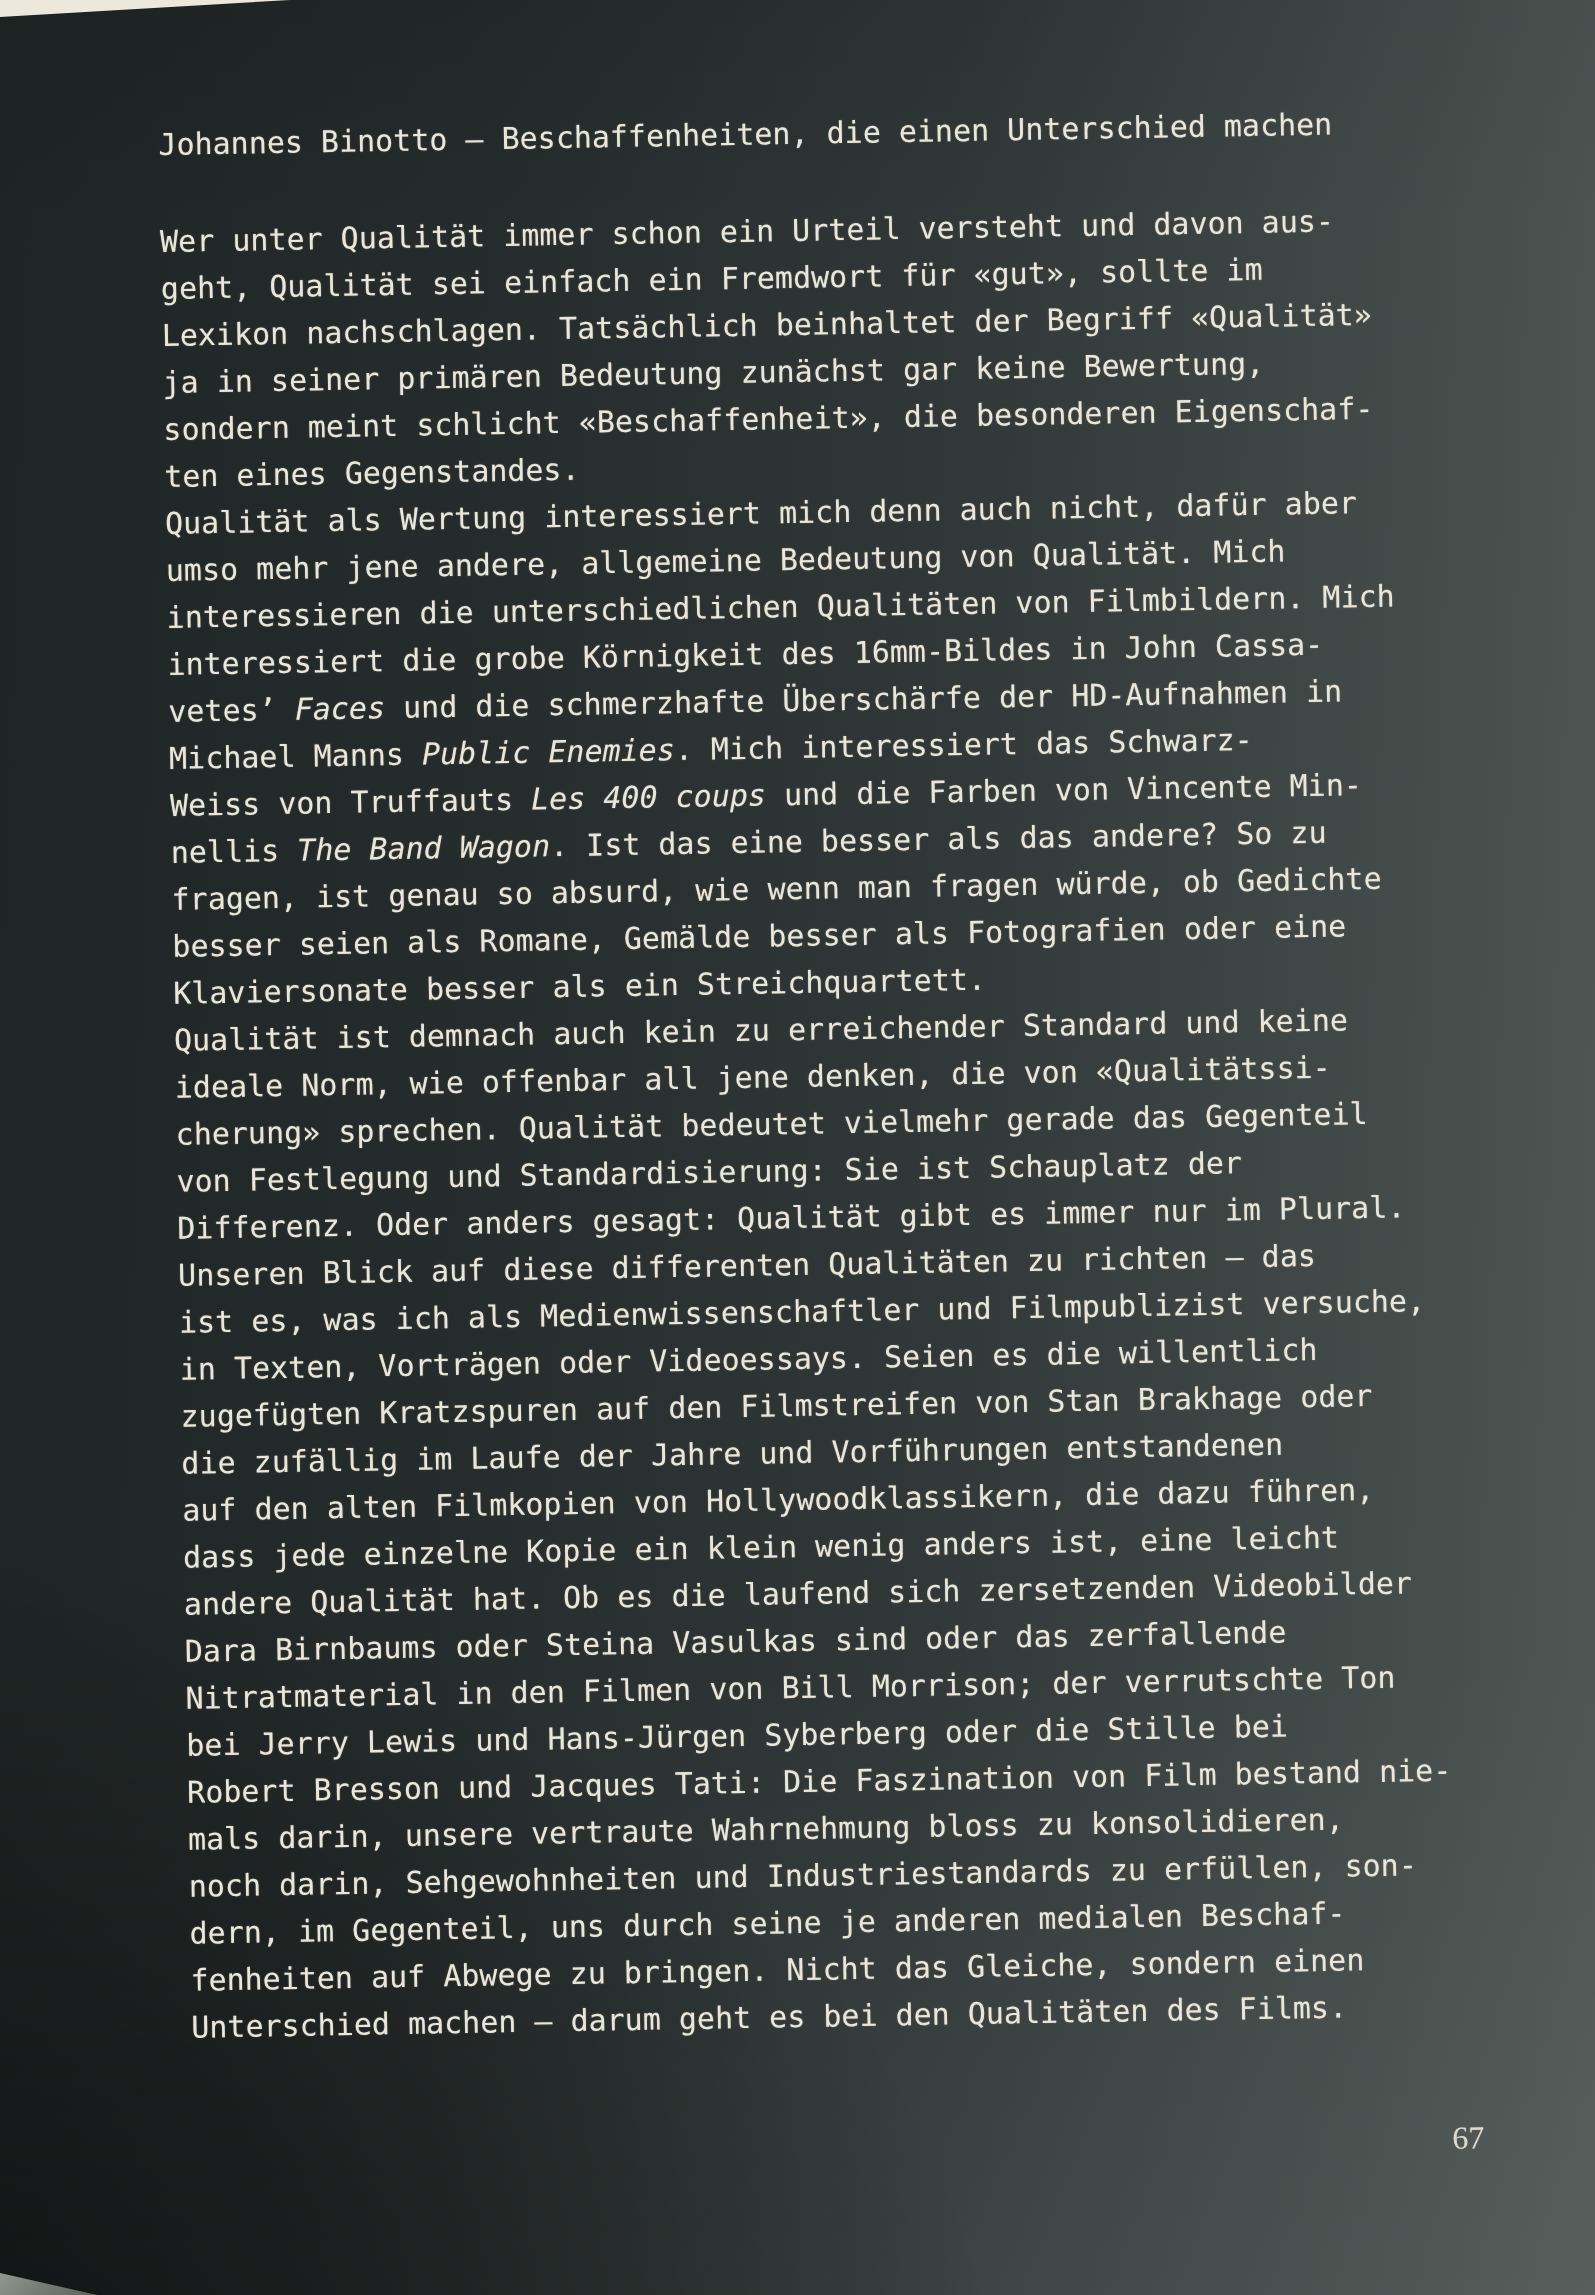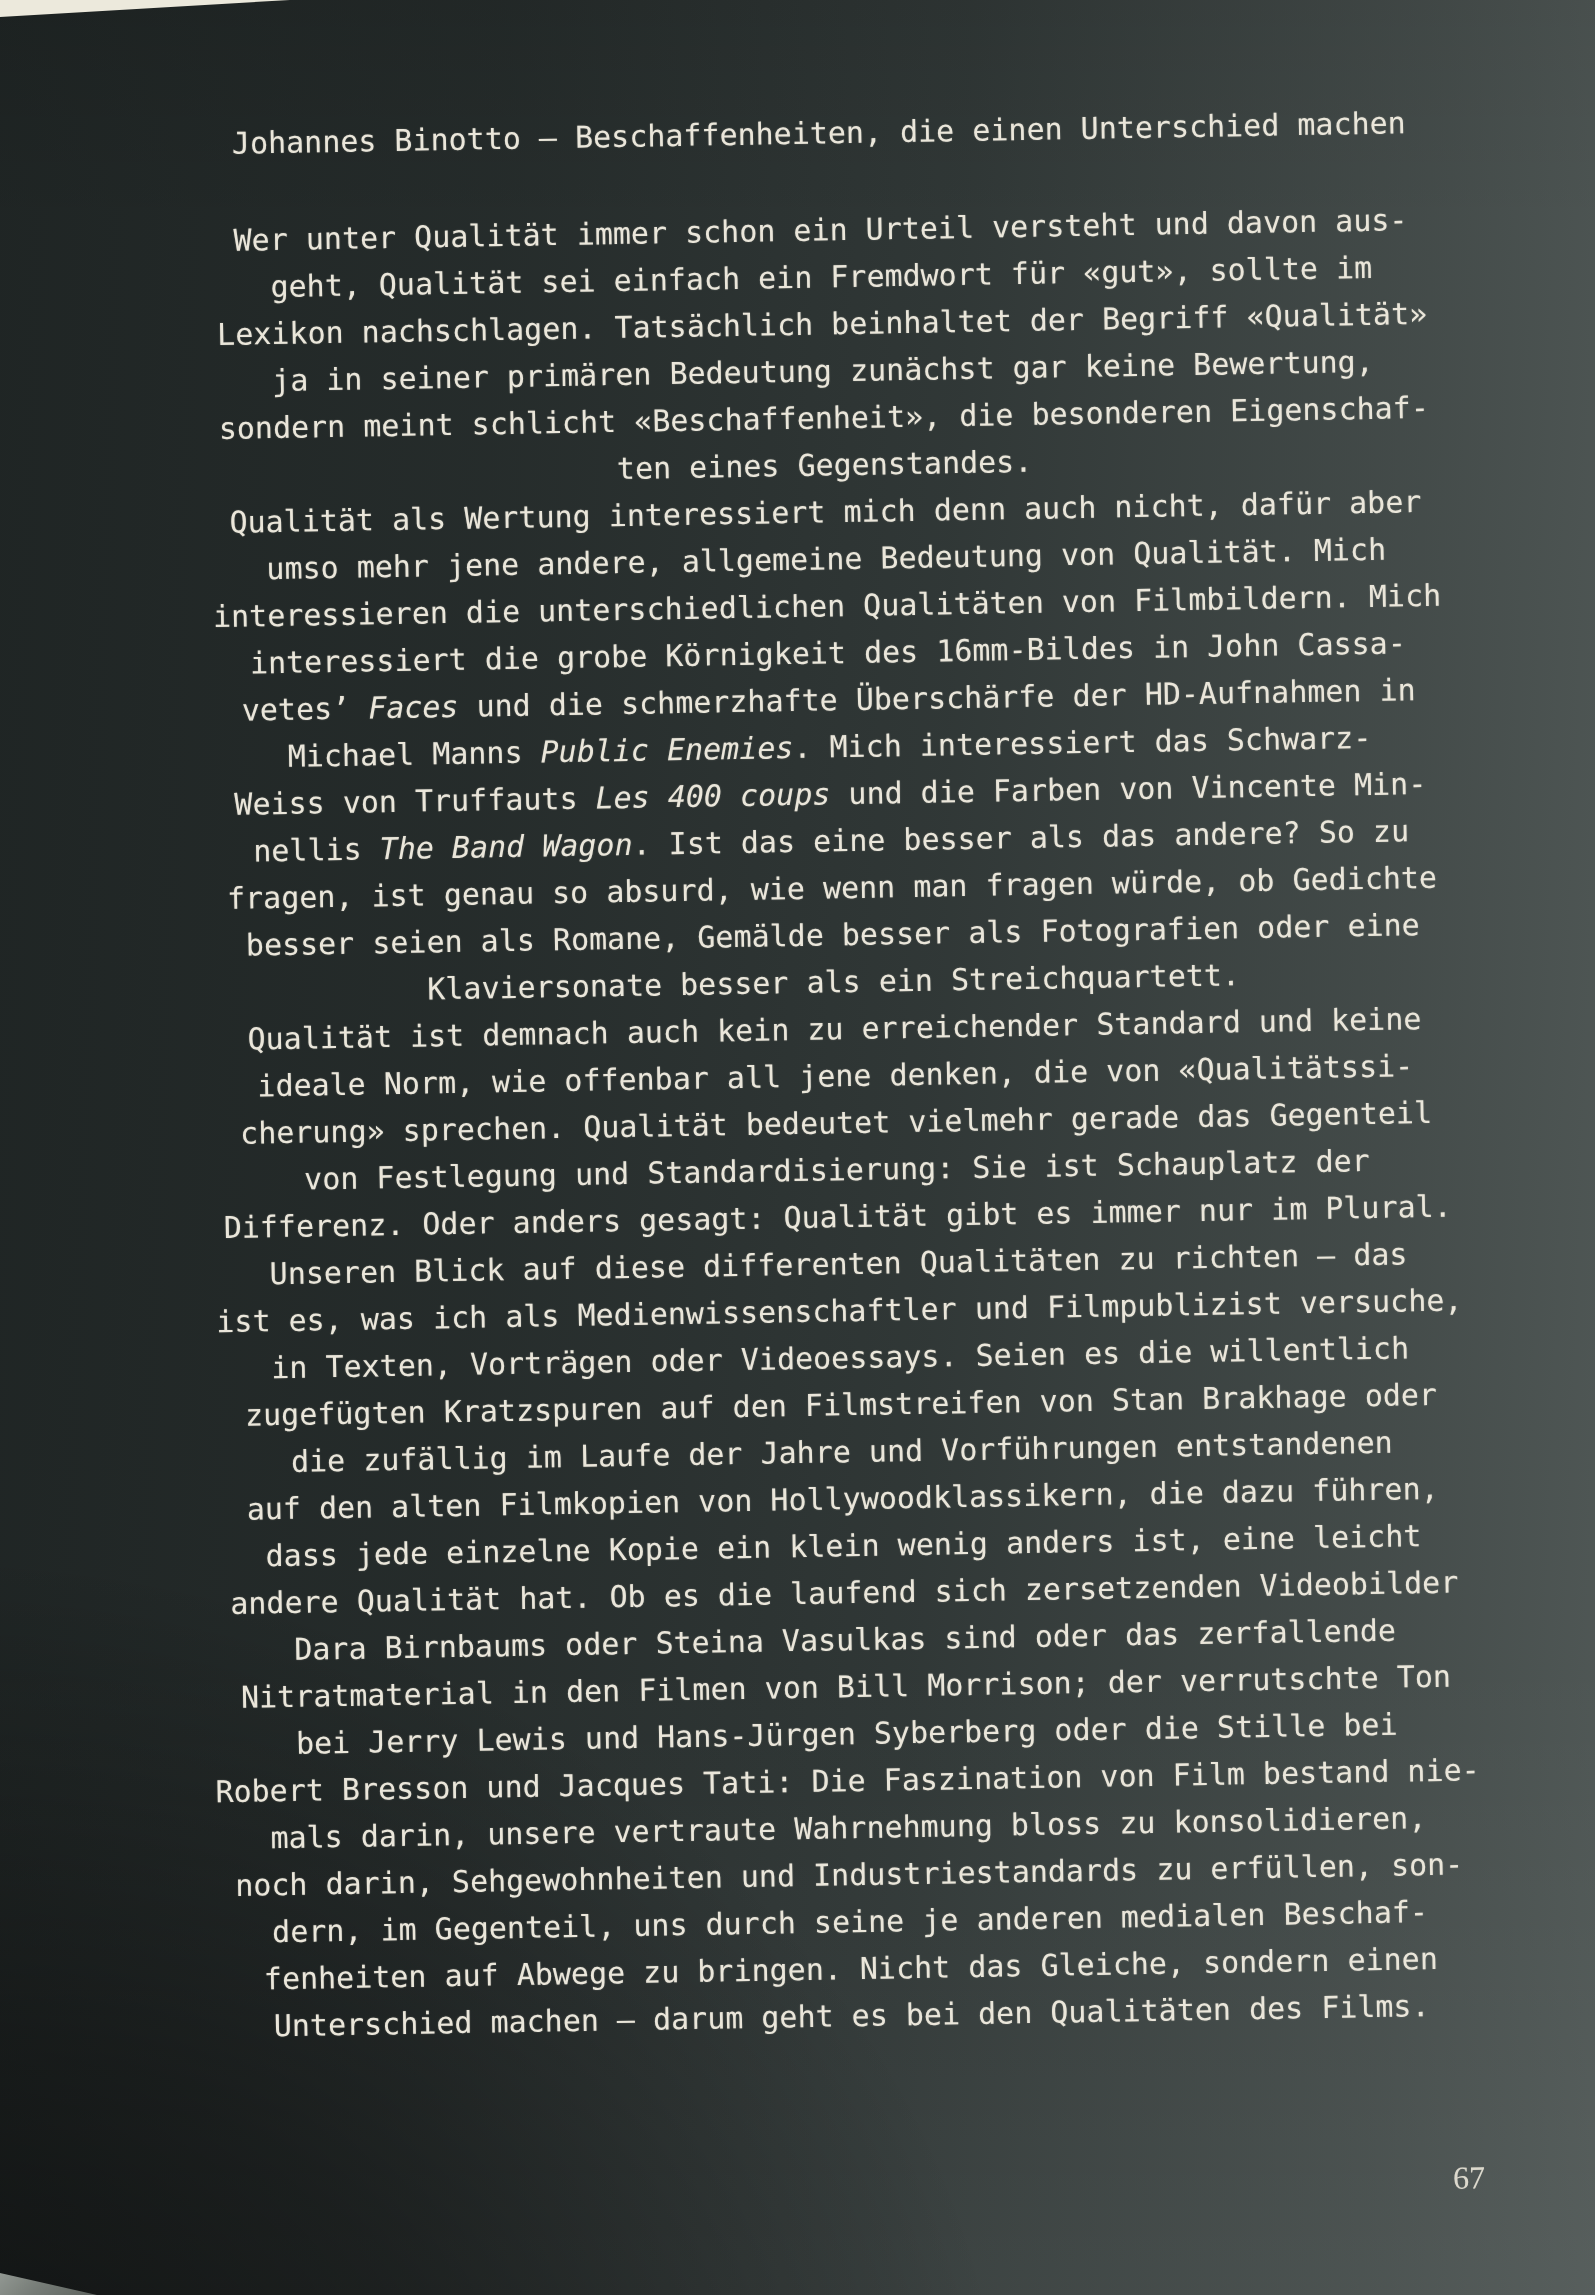--- a/index.html
+++ b/index.html
@@ -13,21 +13,20 @@
     background:var(--backdrop-light);
     font-family:"DejaVu Sans Mono", monospace;
   }
   .photo{
     position:relative;width:1595px;height:2295px;overflow:hidden;
     background-color:var(--page-background);
     background-image:
       radial-gradient(120% 70% at -6% 108%, rgba(0,0,0,0.62) 0%, rgba(0,0,0,0.38) 28%, rgba(0,0,0,0.0) 58%),
       linear-gradient(92deg, rgba(4,7,7,0.30) 0%, rgba(4,7,7,0.14) 30%, rgba(120,130,128,0.07) 58%, rgba(168,178,174,0.20) 86%, rgba(178,188,184,0.27) 100%),
       linear-gradient(180deg, rgba(0,0,0,0.10) 0%, rgba(0,0,0,0.0) 10%, rgba(0,0,0,0.0) 72%, rgba(255,255,255,0.05) 100%);
-    text-align: center;
   }
   
   .corner-tl{
     position:absolute;left:0;top:0;width:353px;height:63px;
     background:linear-gradient(180deg,#f0edе0, var(--backdrop-light));
     background-color:var(--backdrop-light);
     clip-path:polygon(0 0, 290px 0, 0 17px);
   }
   .corner-bl{
     position:absolute;left:0;top:2243px;width:131px;height:52px;
@@ -49,21 +48,20 @@
     white-space:pre;
     text-shadow:0 0 1.7px rgba(234,230,218,0.35);
   }
   .essay .seg.italic{font-style:italic;}
   .page-number{
     position:absolute;left:1259px;top:2022px;
     font-family:"Liberation Serif", serif;
     font-size:32px;line-height:34px;
     color:#dcd9cd;
     text-shadow:0 0 1.1px rgba(220,217,205,0.35);
-    margin-top:40px;
   }
 </style>
 </head>
 <body>
 
 <div class="photo">
   <div class="corner-tl"></div>
   <div class="corner-bl"></div>
 
   <div class="content">

